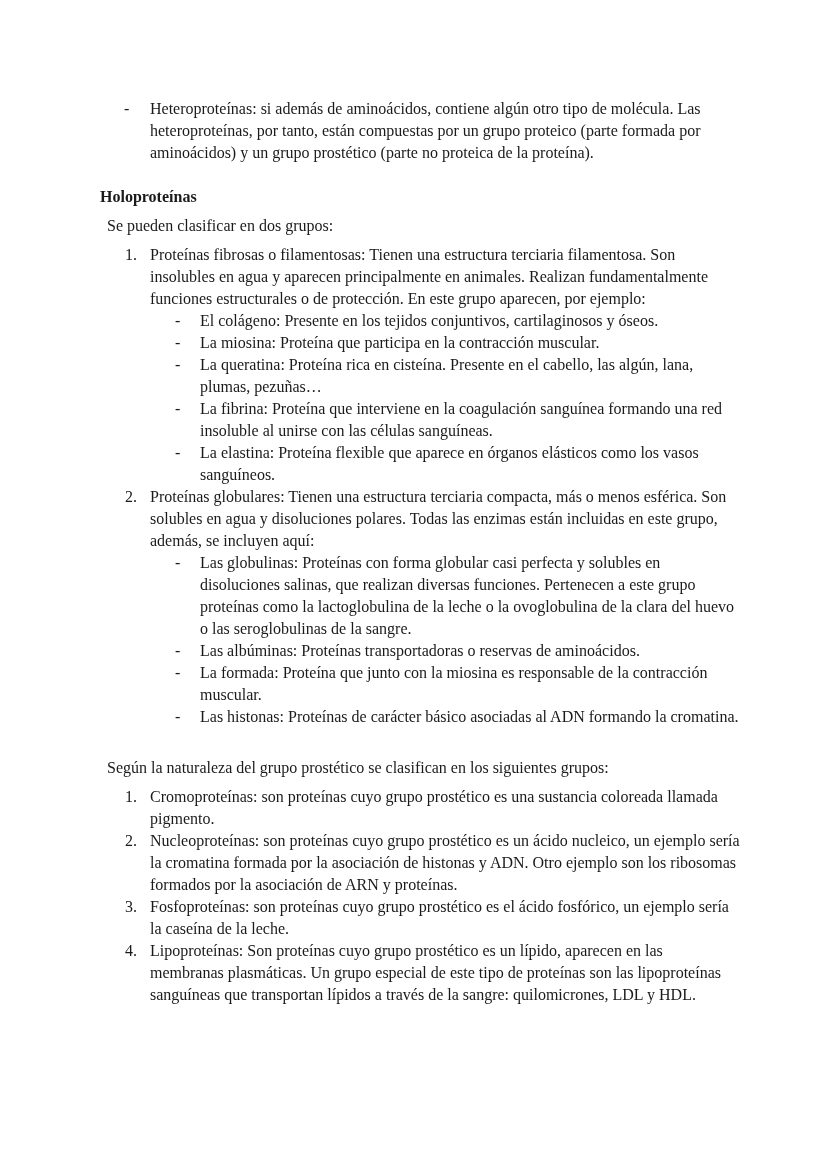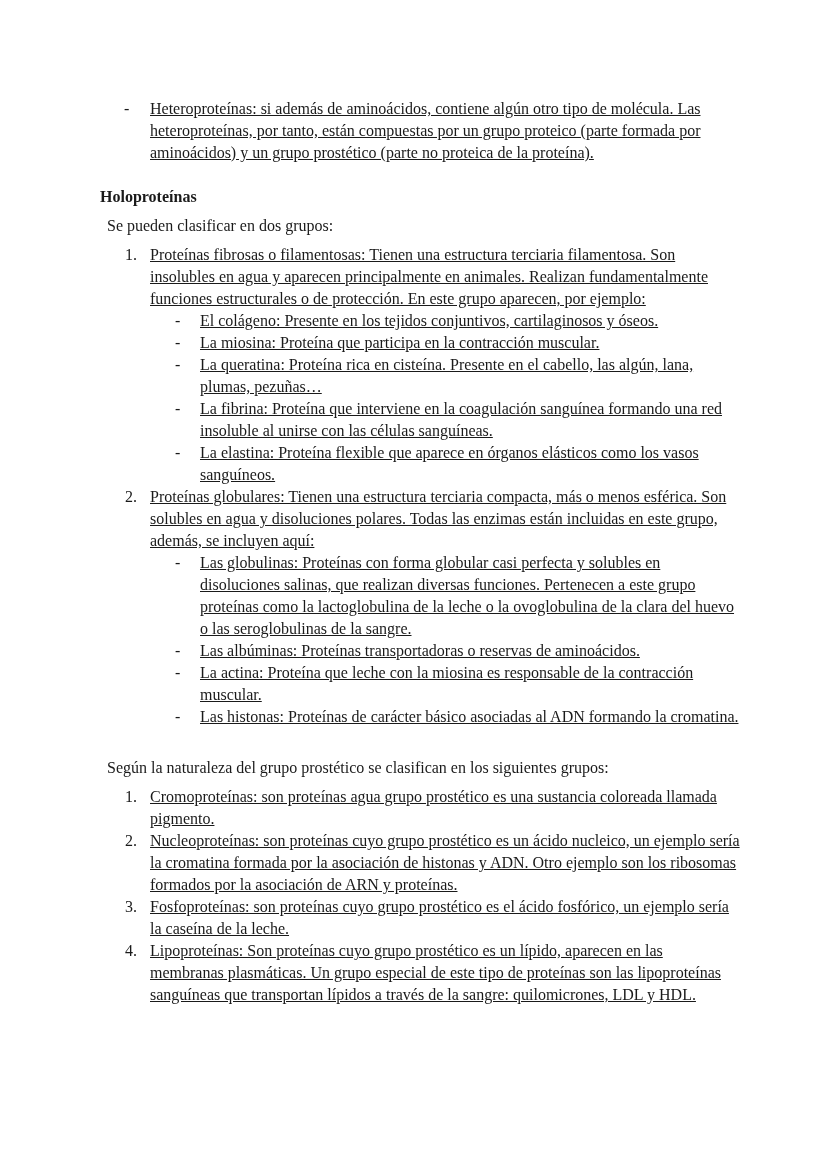--- a/index.html
+++ b/index.html
@@ -7,21 +7,21 @@
     width: 828px; height: 1169px; position: relative; overflow: hidden;
     font-family: "Liberation Serif", "DejaVu Serif", serif;
     font-size: 16px; line-height: 22px; color: #1a1a1a;
   }
   .page { position: absolute; left: 100px; top: 98px; width: 640px; }
   .row { display: flex; }
   .dash-top { width: 50px; flex: 0 0 50px; padding-left: 24px; box-sizing: border-box; }
   .num { width: 50px; flex: 0 0 50px; padding-left: 25px; box-sizing: border-box; }
   .sub { padding-left: 50px; }
   .sub .dash { width: 50px; flex: 0 0 50px; padding-left: 25px; box-sizing: border-box; }
-  .txt { flex: 1; text-decoration: underline; }
+  .txt { flex: 1; }
   h3 { font-weight: bold; font-size: 16px; margin: 0; line-height: 22px; font-family: Liberation Serif, serif; }
   .gap { height: 22px; }
   p { margin: 7px; }
 </style>
 </head>
 <body>
 
 <div class="page">
 
   <div class="row">
@@ -69,35 +69,35 @@
     <div class="row">
       <span class="dash">-</span>
       <span class="txt">Las globulinas: Proteínas con forma globular casi perfecta y solubles en disoluciones salinas, que realizan diversas funciones. Pertenecen a este grupo proteínas como la lactoglobulina de la leche o la ovoglobulina de la clara del huevo o las seroglobulinas de la sangre.</span>
     </div>
     <div class="row">
       <span class="dash">-</span>
       <span class="txt">Las albúminas: Proteínas transportadoras o reservas de aminoácidos.</span>
     </div>
     <div class="row">
       <span class="dash">-</span>
-      <span class="txt">La actina: Proteína que leche con la miosina es responsable de la contracción muscular.</span>
+      <span class="txt">La formada: Proteína que junto con la miosina es responsable de la contracción muscular.</span>
     </div>
     <div class="row">
       <span class="dash">-</span>
       <span class="txt">Las histonas: Proteínas de carácter básico asociadas al ADN formando la cromatina.</span>
     </div>
   </div>
 
   <div class="gap"></div>
 
   <p>Según la naturaleza del grupo prostético se clasifican en los siguientes grupos:</p>
 
   <div class="row">
     <span class="num">1.</span>
-    <span class="txt">Cromoproteínas: son proteínas agua grupo prostético es una sustancia coloreada llamada pigmento.</span>
+    <span class="txt">Cromoproteínas: son proteínas cuyo grupo prostético es una sustancia coloreada llamada pigmento.</span>
   </div>
   <div class="row">
     <span class="num">2.</span>
     <span class="txt">Nucleoproteínas: son proteínas cuyo grupo prostético es un ácido nucleico, un ejemplo sería la cromatina formada por la asociación de histonas y ADN. Otro ejemplo son los ribosomas formados por la asociación de ARN y proteínas.</span>
   </div>
   <div class="row">
     <span class="num">3.</span>
     <span class="txt">Fosfoproteínas: son proteínas cuyo grupo prostético es el ácido fosfórico, un ejemplo sería la caseína de la leche.</span>
   </div>
   <div class="row">

